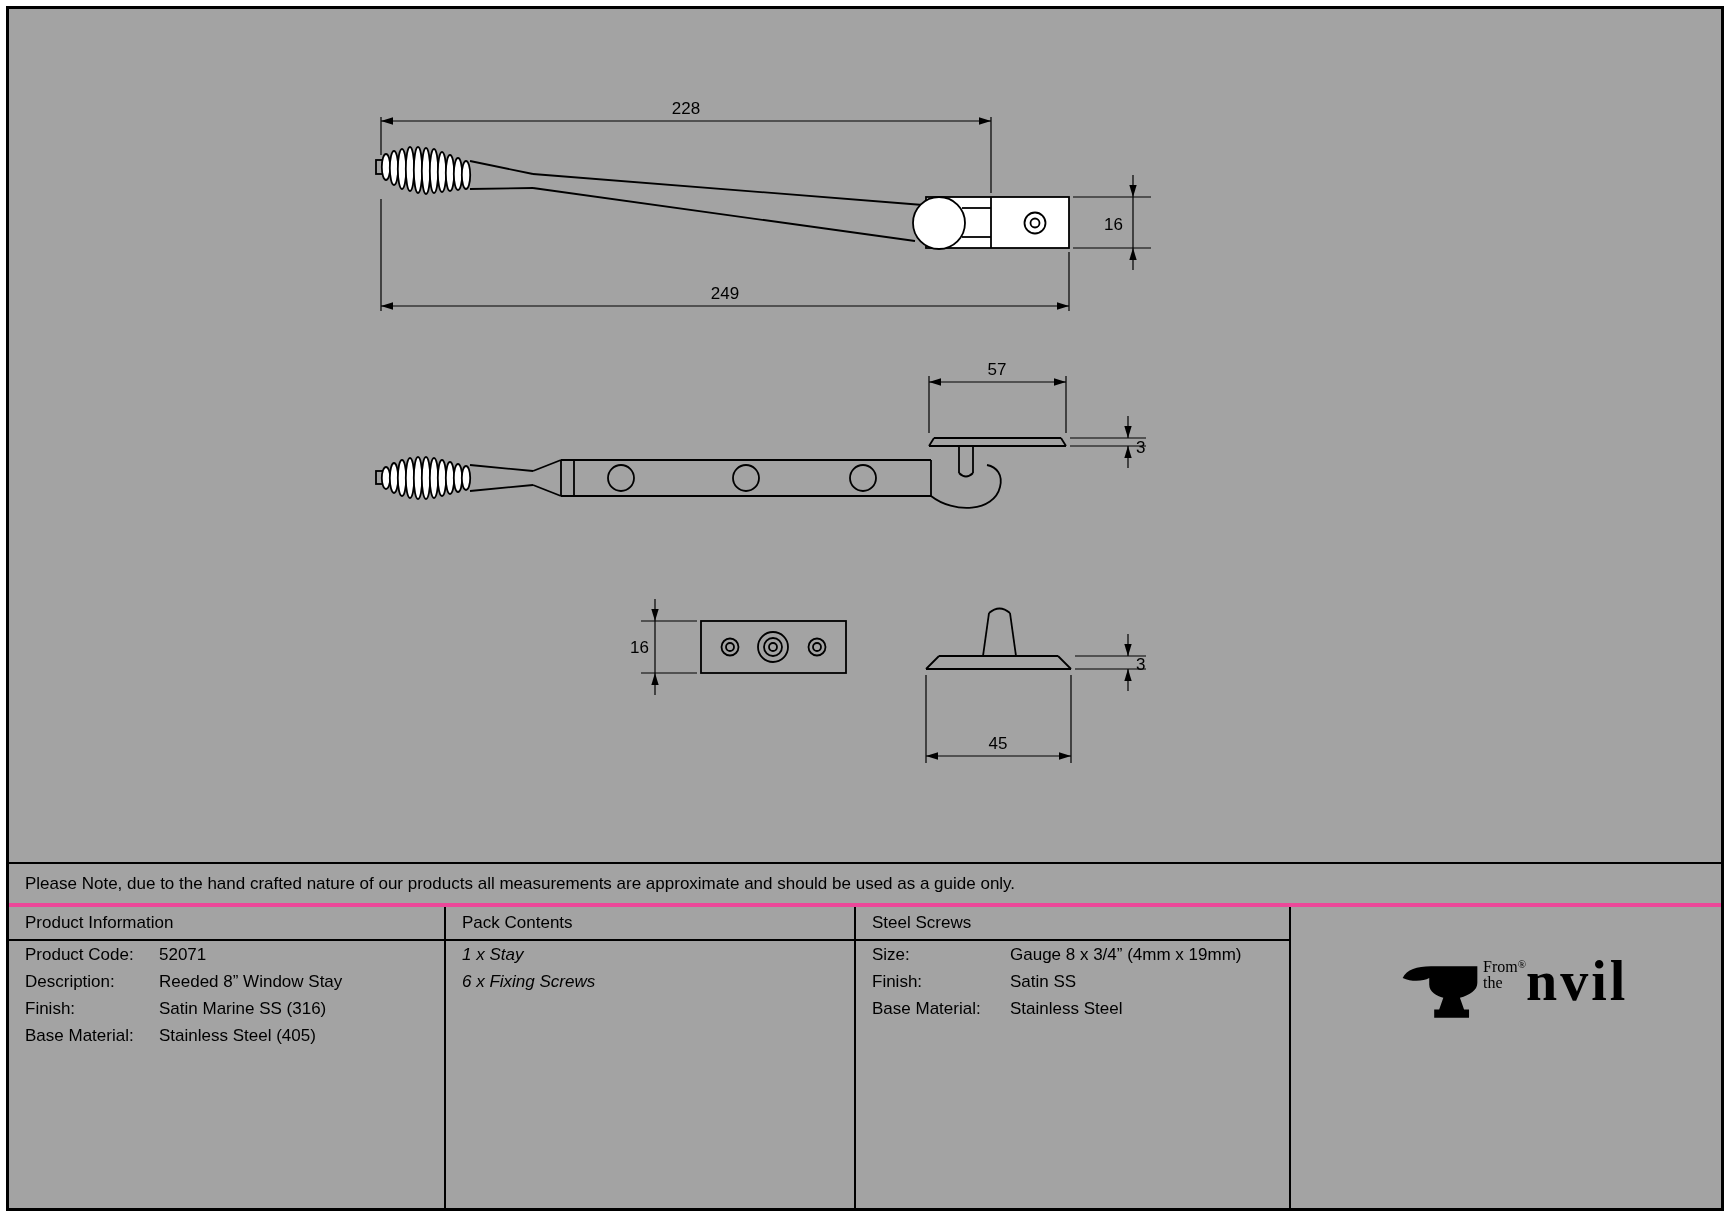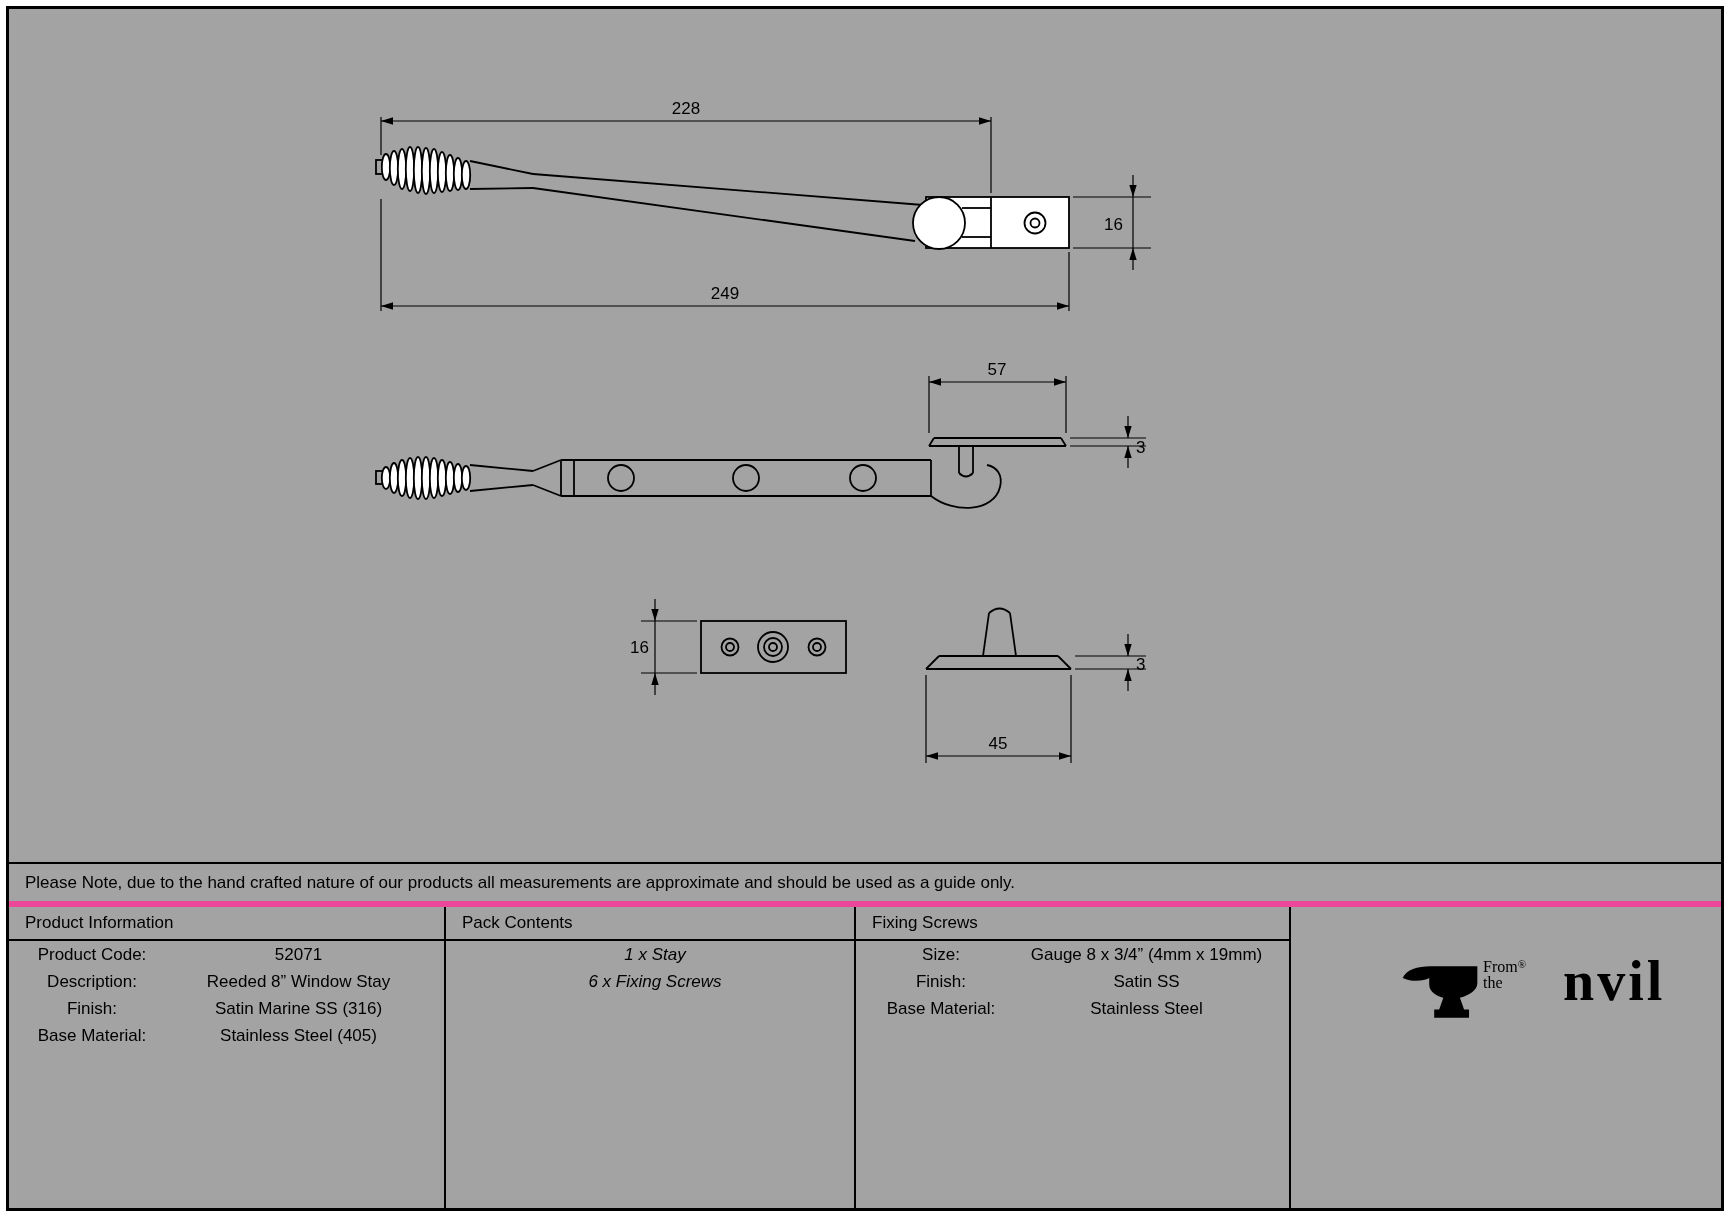--- a/index.html
+++ b/index.html
@@ -6,26 +6,26 @@
   html,body { margin:0; padding:0; background:#fff; }
   body { width:1730px; height:1217px; font-family:"Liberation Sans", sans-serif; color:#000; }
   .sheet {
     position:absolute; left:6px; top:6px; width:1718px; height:1205px;
     border:3px solid #000; display:flex; flex-direction:column; background:#a3a3a3;
   }
   .drawing-area { flex:1 1 auto; position:relative; }
   .drawing-area svg { width:100%; height:100%; display:block; }
 
   .note-row {
-    height:45px; border-top:2px solid #000; border-bottom:6px solid #ec4899;
+    height:45px; border-top:2px solid #000; border-bottom:4px solid #ec4899;
     display:flex; align-items:center; padding-left:16px; font-size:17px;
   }
 
   .info-table { height:301px; display:flex; }
-  .tcol { border-right:2px solid #000; display:flex; flex-direction:column;text-align:center; }
+  .tcol { border-right:2px solid #000; display:flex; flex-direction:column; }
   .tcol.c1 { width:437px; }
   .tcol.c2 { width:410px; }
   .tcol.c3 { width:435px; }
   .thead {
     height:34px; border-bottom:2px solid #000; display:flex; align-items:center;
     padding-left:16px; font-size:17px;
   }
   .tbody { flex:1; padding:0 6px 0 16px; font-size:17px; }
   .kv { display:flex; line-height:27px; }
   .kv .k { width:134px; flex:0 0 aupx; flex-shrink:0; }
@@ -34,21 +34,21 @@
   .list-line { line-height:27px;font-style:italic; }
 
   .logo-cell { flex:1; display:flex; justify-content:center; align-items:flex-start; padding-top:52px; }
   .logo { display:flex; align-items:flex-start; }
   .anvil-svg { width:78px; height:66px; }
   .logo-right { margin-left:4px; width:128px; display:flex; }
   .logo-top { display:flex; justify-content:space-between; align-items:flex-start;
               font-family:"Liberation Serif", serif; font-size:16px; line-height:16px; }
   .reg-mark { font-size:11px; line-height:11px; }
   .brand-nvil { font-family:"Liberation Serif", serif; font-weight:700; font-size:56px;
-                line-height:50px; letter-spacing:3px; margin-top:-3px;margin-left:37px; }
+                line-height:50px; letter-spacing:3px; margin-top:-3px; }
 
   svg text { font-family:"Liberation Sans", sans-serif; font-size:17px; fill:#000; }
   .part { fill:none; stroke:#000; stroke-width:1.8px; }
   .partf { fill:#fff; stroke:#000; stroke-width:1.8px; }
   .dim { fill:none; stroke:#000; stroke-width:1.2px; }
 </style>
 </head>
 <body>
 
 <div class="sheet">
@@ -256,21 +256,21 @@
 
     <div class="tcol c2">
       <div class="thead">Pack Contents</div>
       <div class="tbody">
         <div class="list-line">1 x Stay</div>
         <div class="list-line">6 x Fixing Screws</div>
       </div>
     </div>
 
     <div class="tcol c3">
-      <div class="thead">Fixing Screws</div>
+      <div class="thead">Steel Screws</div>
       <div class="tbody">
         <div class="kv">
           <span class="k">Size:</span>
           <span class="v">Gauge 8 x 3/4” (4mm x 19mm)</span>
         </div>
         <div class="kv">
           <span class="k">Finish:</span>
           <span class="v">Satin SS</span>
         </div>
         <div class="kv">

